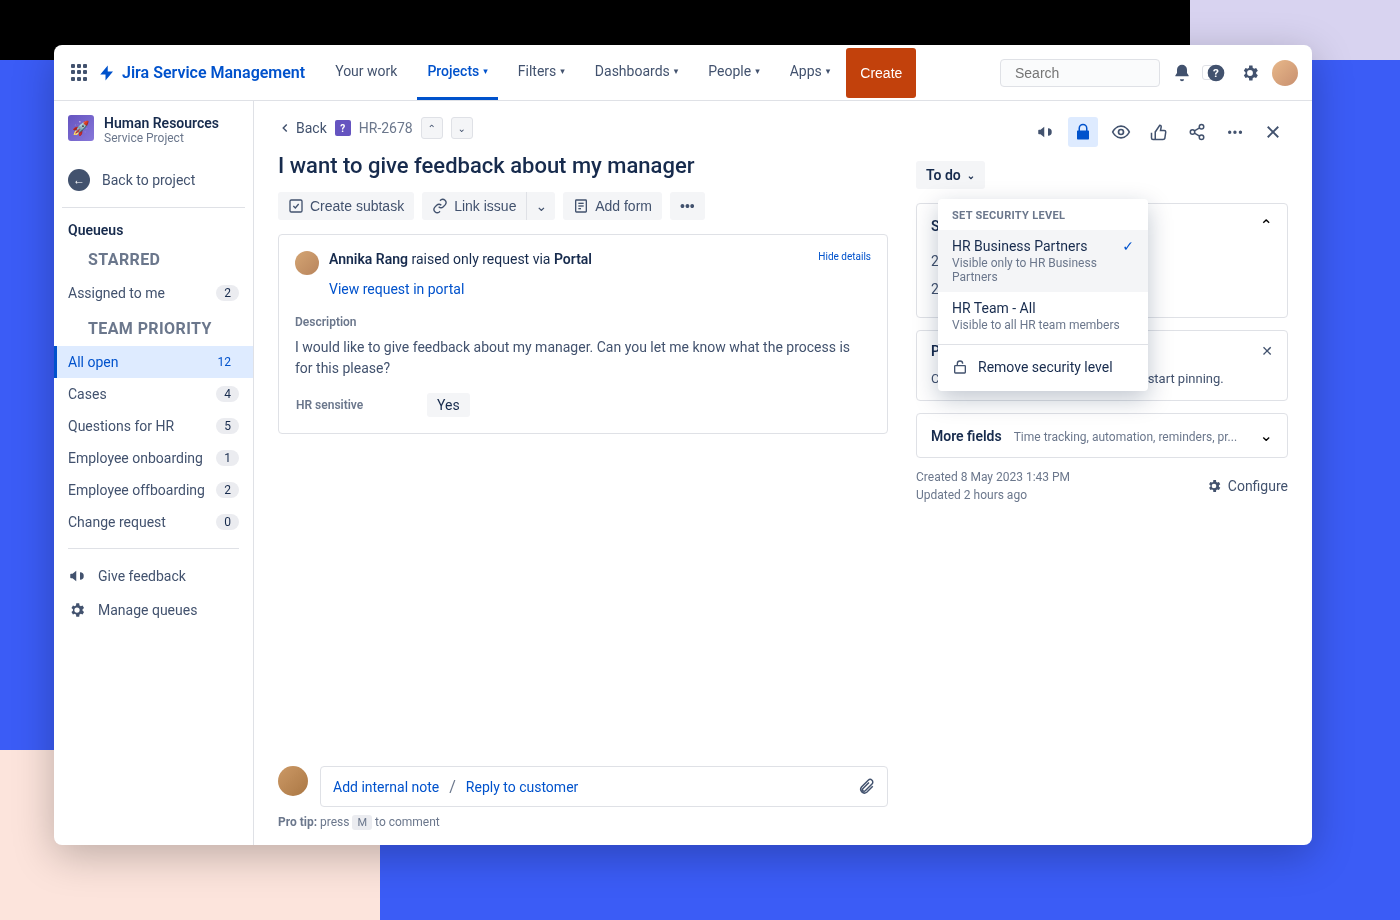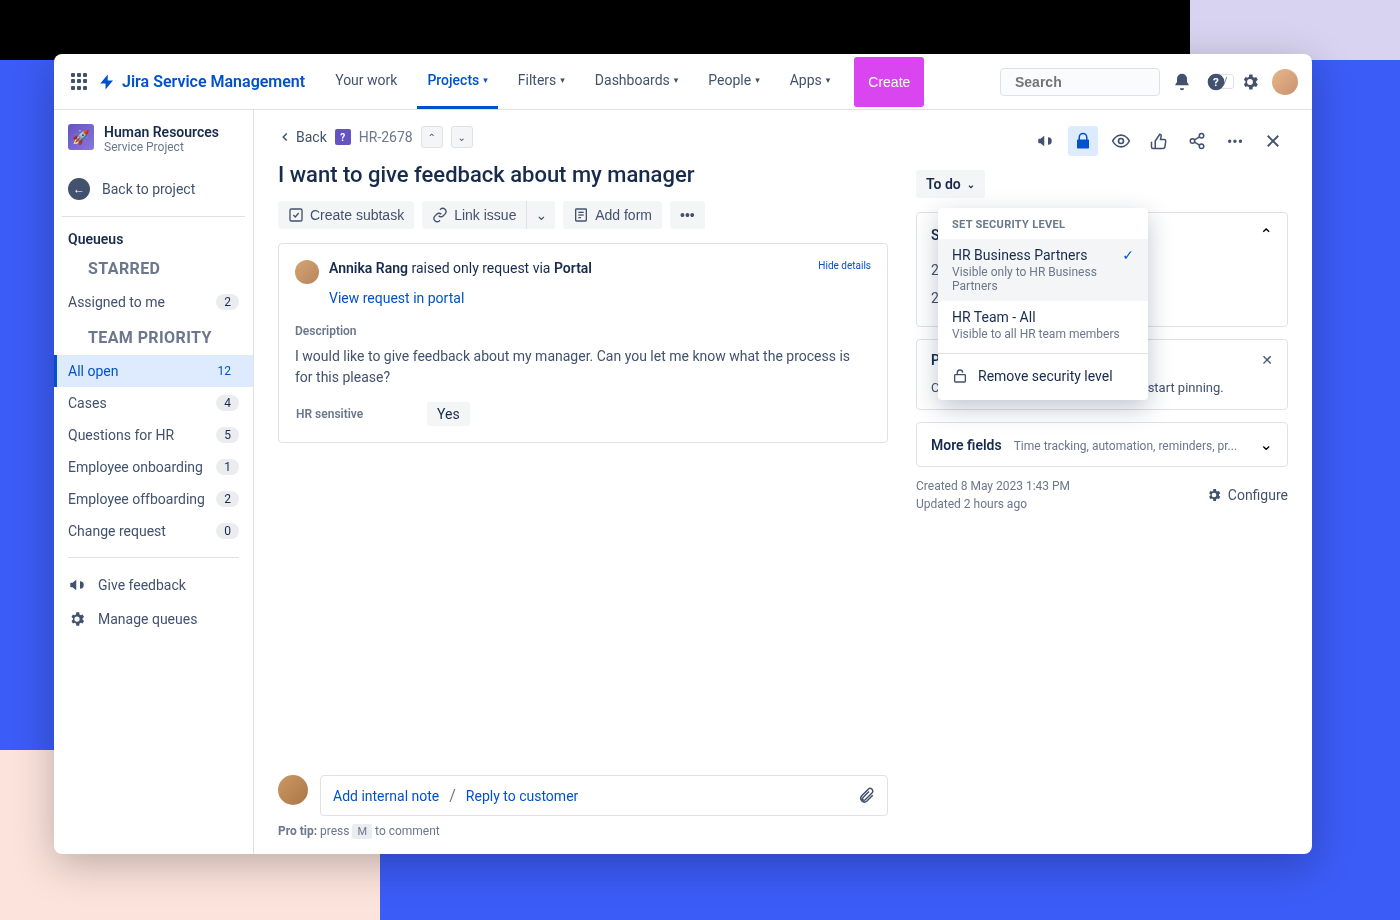--- a/index.html
+++ b/index.html
@@ -11,21 +11,21 @@
   overflow: hidden;
   position: relative;
 }
 .bg-blue { position: absolute; width: 1400px; height: 920px; background: #3b5cf6; }
 .bg-black-top { position: absolute; top: 0; left: 0; right: 0; height: 60px; background: #000; z-index: 1; }
 .bg-lavender { position: absolute; top: 0; right: 0; width: 210px; height: 60px; background: #d8d3f0; z-index: 2; }
 .bg-pink { position: absolute; left: 0; bottom: 0; width: 380px; height: 170px; background: #fce4dc; z-index: 1; }
 
 .app-window {
   position: absolute;
-  top: 54px;
+  top: 45px;
   left: 54px;
   width: 1258px;
   height: 800px;
   background: #fff;
   border-radius: 8px;
   box-shadow: 0 10px 40px rgba(0,0,0,0.25);
   z-index: 10;
   display: flex;
   flex-direction: column;
   overflow: visible;
@@ -44,24 +44,24 @@
 .apps-icon { width: 24px; height: 24px; display: flex; flex-wrap: wrap; gap: 2px; padding: 3px; cursor: pointer; }
 .apps-icon span { width: 4px; height: 4px; background: #42526e; border-radius: 1px; }
 .logo { display: flex; align-items: center; gap: 6px; margin-right: 14px; cursor: pointer; }
 .logo-bolt { color: #0052cc; }
 .logo-text { color: #0052cc; font-weight: 600; font-size: 16px; }
 .nav-items { display: flex; gap: 10px; }
 .nav-item { padding: 0 10px; height: 54px; display: flex; align-items: center; gap: 4px; color: #42526e; font-size: 14px; cursor: pointer; border-bottom: 3px solid transparent; }
 .nav-item.active { color: #0052cc; border-bottom-color: #0052cc; font-weight: 500; }
 .caret { font-size: 9px; color: #42526e; }
 .nav-item.active .caret { color: #0052cc; }
-.create-btn { background: #d946ef; color: #fff; border: none; padding: 17px 14px; border-radius: 3px; font-size: 14px; font-weight: 500; margin-left: 8px; cursor: pointer; }
+.create-btn { background: #c2410c; color: #fff; border: none; padding: 17px 14px; border-radius: 3px; font-size: 14px; font-weight: 500; cursor: pointer; }
 .topnav-right { margin-left: auto; display: flex; align-items: center; gap: 10px; }
 .search-box { display: flex; align-items: center; border: 1px solid #dfe1e6; border-radius: 4px; padding: 5px 8px; gap: 6px; width: 160px; background: #fafbfc; }
-.search-box input { border: none; outline: none; flex: 1; font-size: 14px; background: transparent; color: #8b5cf6; font-weight: bold; }
+.search-box input { border: none; outline: none; flex: 1; font-size: 14px; background: transparent; color: #8b5cf6; }
 .slash { border: 1px solid #dfe1e6; border-radius: 3px; padding: 0 5px; font-size: 11px; color: #6b778c; background: #fff; }
 .top-icon { width: 24px; height: 24px; display: flex; align-items: center; justify-content: center; color: #42526e; cursor: pointer; }
 .avatar { width: 26px; height: 26px; border-radius: 50%; background: linear-gradient(135deg, #e8b88a, #c89070); cursor: pointer; }
 
 
 .body { flex: 1; display: flex; overflow: visible; }
 
 
 .sidebar { width: 200px; border-right: 1px solid #dfe1e6; padding: 14px 0 0 0; display: flex; flex-direction: column; }
 .project-header { display: flex; gap: 10px; padding: 0 14px 14px 14px; }

